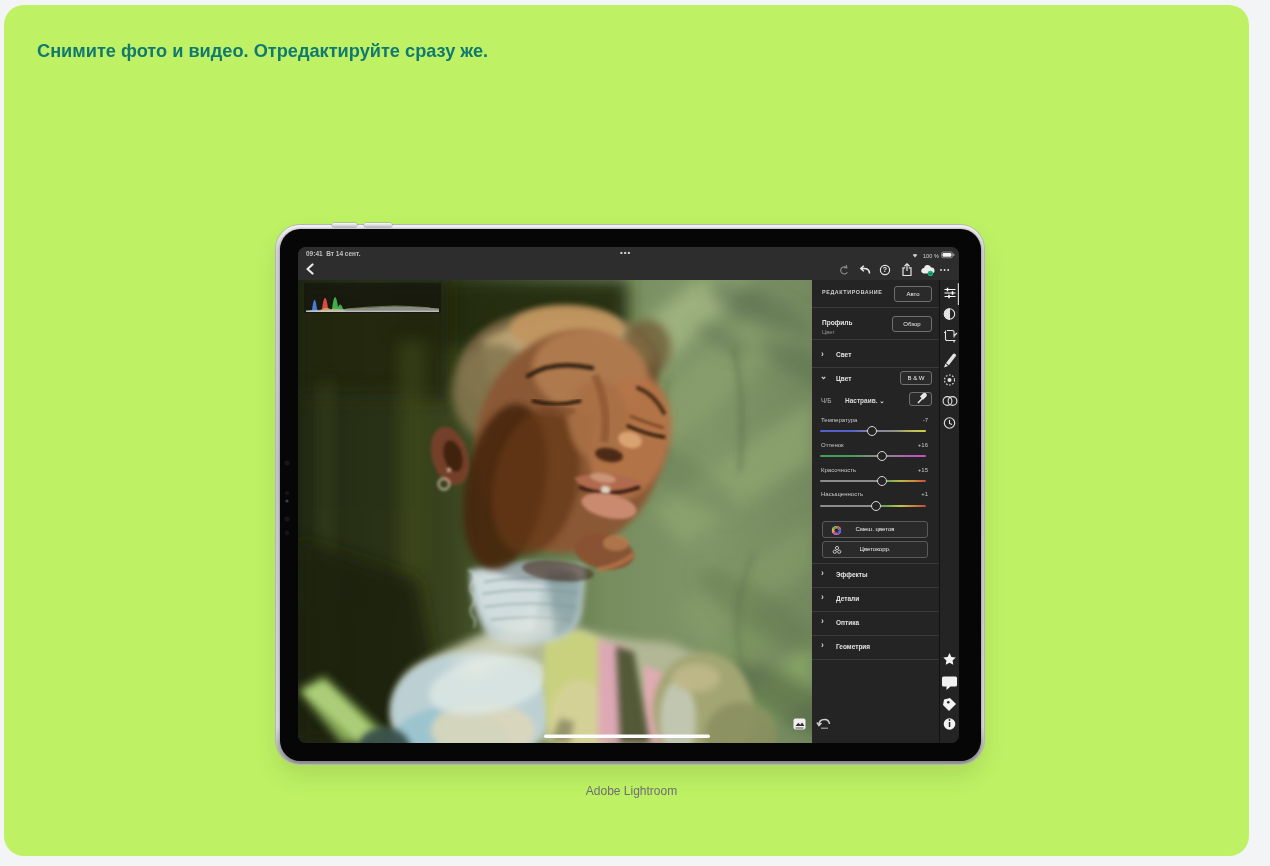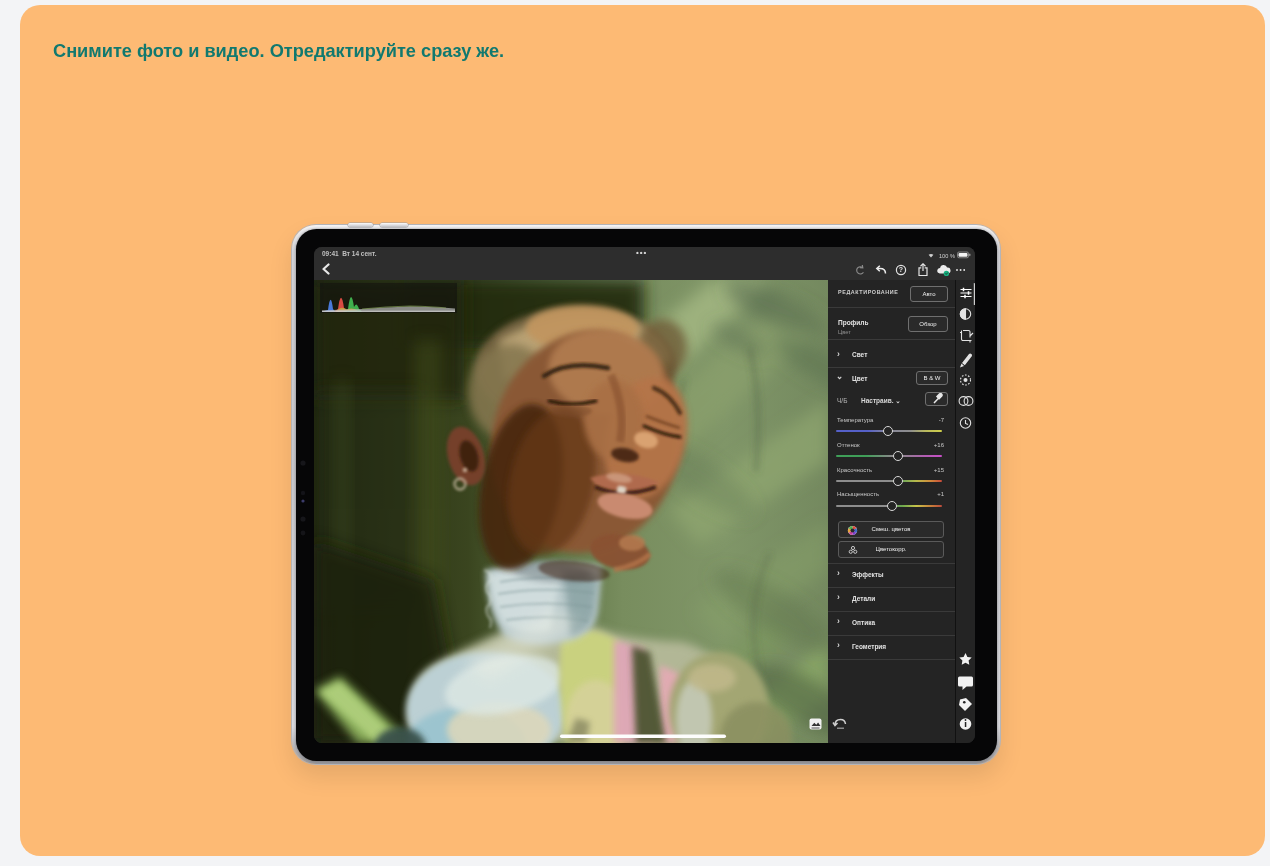--- a/index.html
+++ b/index.html
@@ -1,17 +1,17 @@
 <!DOCTYPE html>
 <html><head>
 <meta charset="utf-8">
 <style>
   * { margin:0; padding:0; box-sizing:border-box; }
   html,body { width:1270px; height:866px; background:#f3f4f6; font-family:"Liberation Sans", sans-serif; }
-  .card { position:absolute; left:20px; top:5px; width:1245px; height:851px; background:#fdba74; border-radius:20px; }
+  .card { position:absolute; left:4px; top:5px; width:1245px; height:851px; background:#bef264; border-radius:20px; }
   h2 { position:absolute; left:33px; top:36px; font-size:18.2px; font-weight:bold; color:#11796f; letter-spacing:0; }
   .body { position:absolute; left:33px; top:61.5px; font-size:16.3px; font-weight:bold; color:#1b1b1d; line-height:24.6px; letter-spacing:0; }
   .caption { position:absolute; left:5px; top:779px; width:1245px; text-align:center; font-size:12px; color:#6e6e73; }
 
   .ipad { position:absolute; left:272px; top:220px; width:708px; height:539px; border-radius:24px;
           background:linear-gradient(180deg,#f4f4f6 0%,#d2d2d6 5%,#c6c6ca 45%,#dadade 93%,#97979b 100%); box-shadow:0 0 0 1px #b4b4b8, 0 12px 24px rgba(0,0,0,0.10); }
   .bezel { position:absolute; left:3.5px; top:3.5px; right:3.5px; bottom:3.5px; border-radius:20.5px; background:#060607; box-shadow:0 0 3px rgba(40,40,44,0.5); }
   .screen { position:absolute; left:18.5px; top:18.5px; width:661px; height:496px; border-radius:8px; overflow:hidden; background:#242424; }
 
   .topbar { position:absolute; left:0; top:0; width:661px; height:33px; background:#2d2d2d; color:#c8c8c8; }
@@ -362,13 +362,14 @@
             <circle cx="8.3" cy="422.3" r="1.3" fill="#242424"></circle>
 
             <circle cx="9.5" cy="444" r="5.8" fill="#f2f2f2"></circle>
             <rect x="8.8" y="442" width="1.5" height="5" fill="#242424"></rect>
             <circle cx="9.5" cy="440" r="0.9" fill="#242424"></circle>
           </svg>
         </div>
       </div>
     </div>
   </div>
+  <div class="caption">Adobe Lightroom</div>
 </div>
 
 </body></html>

